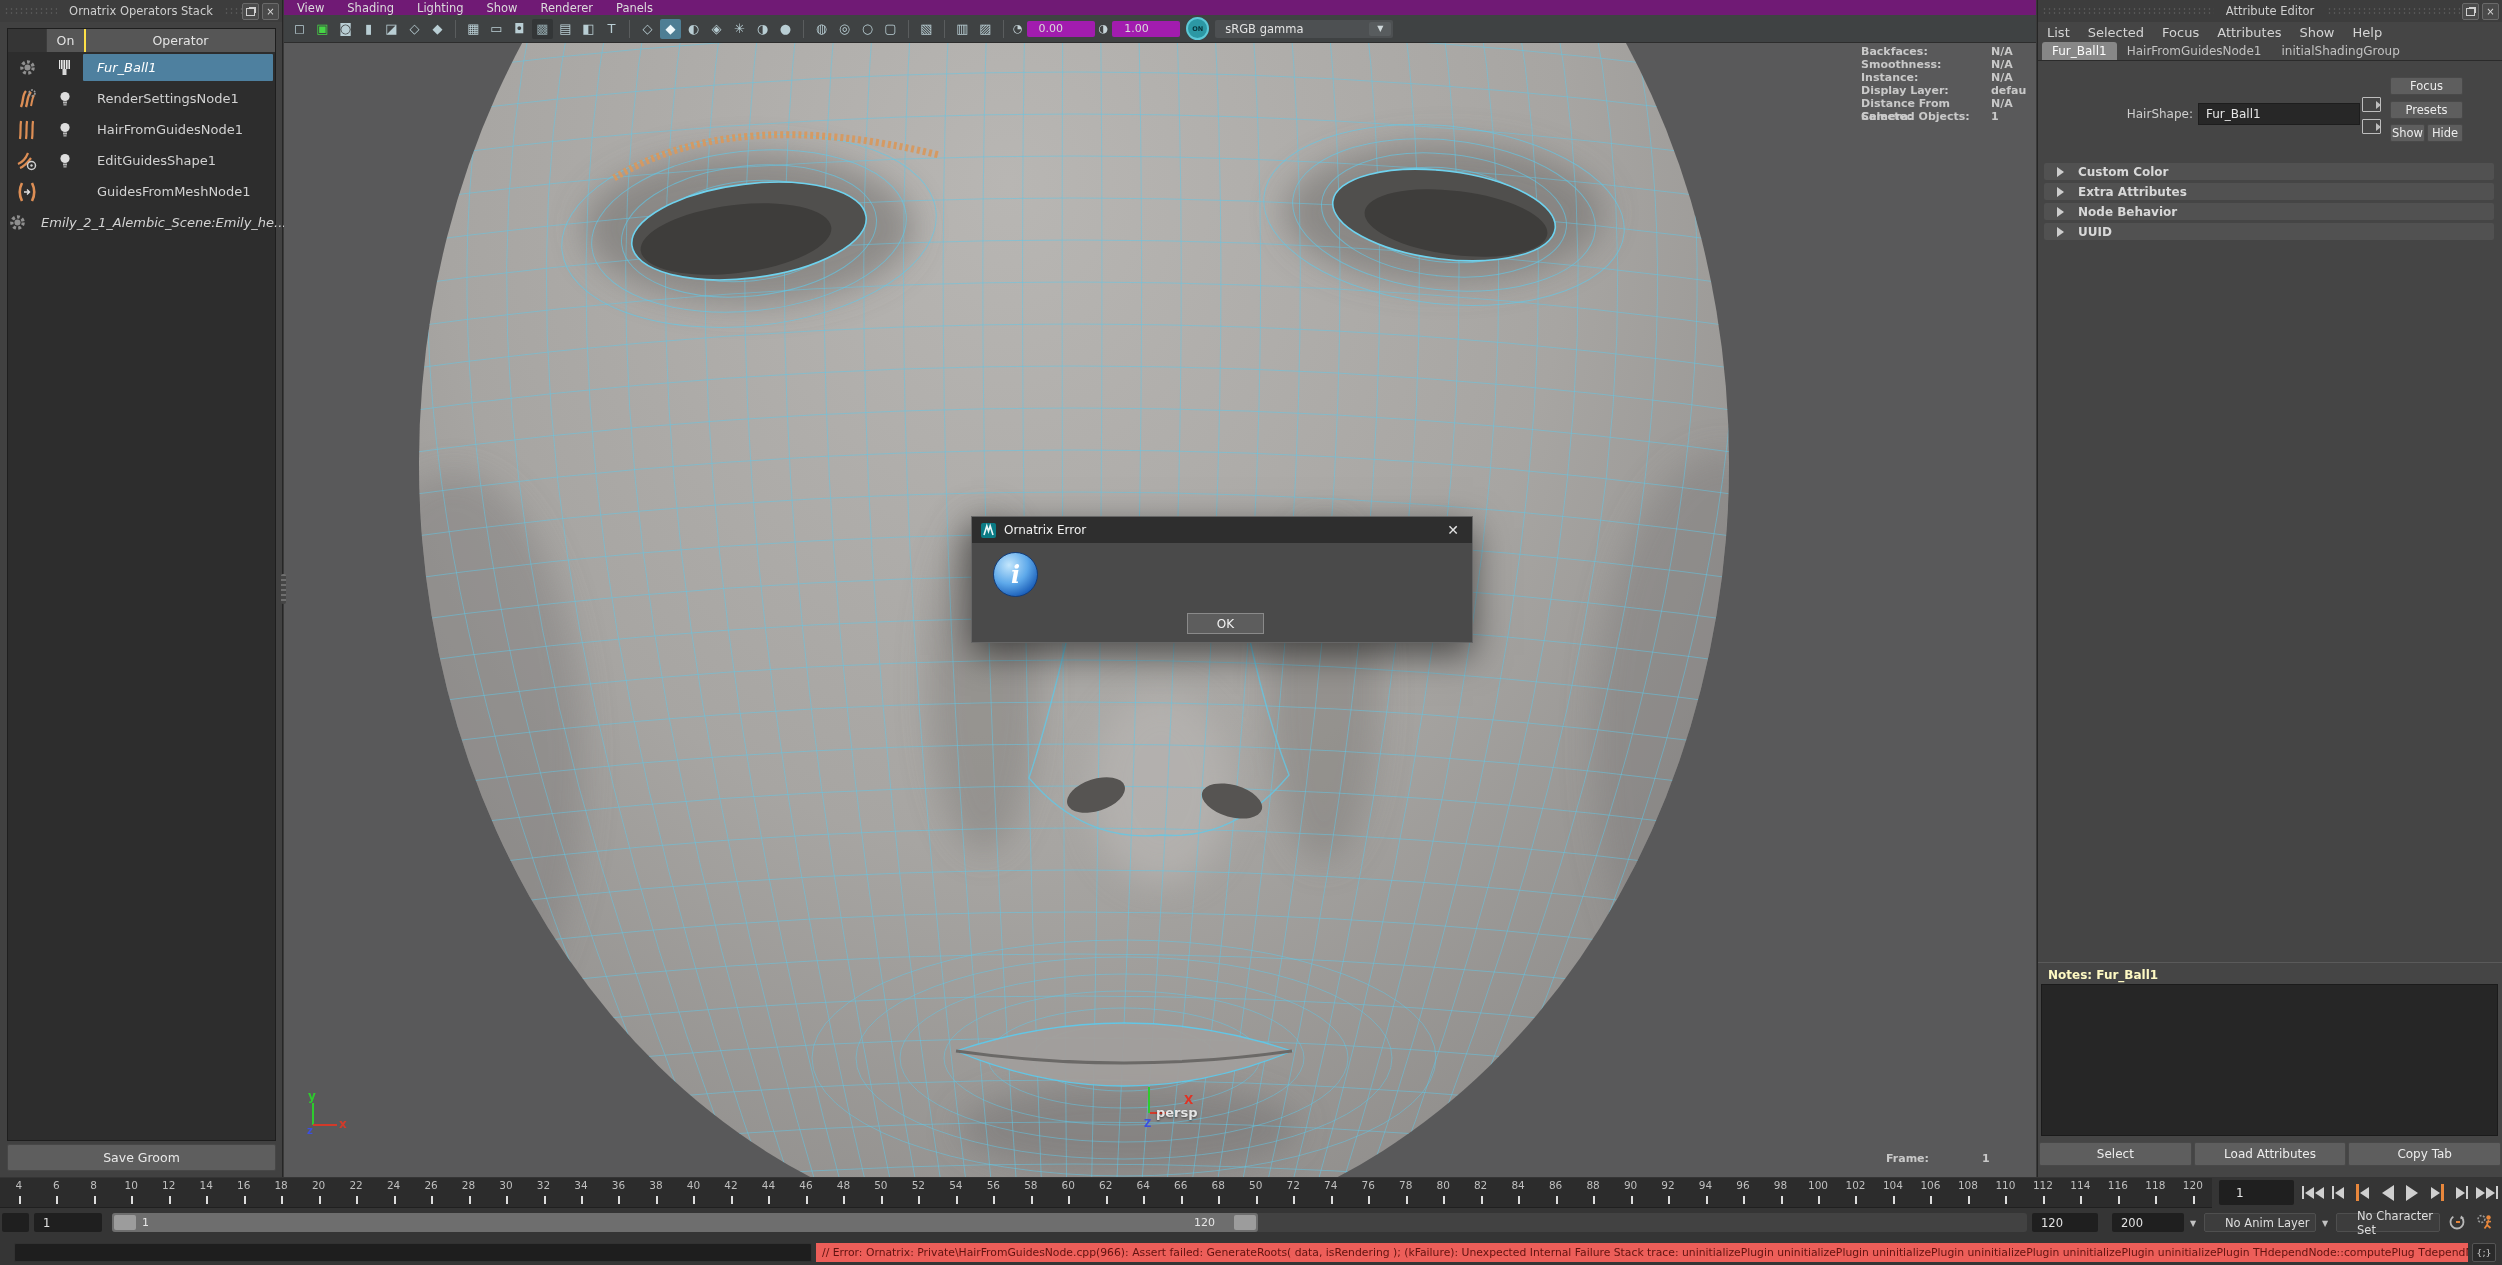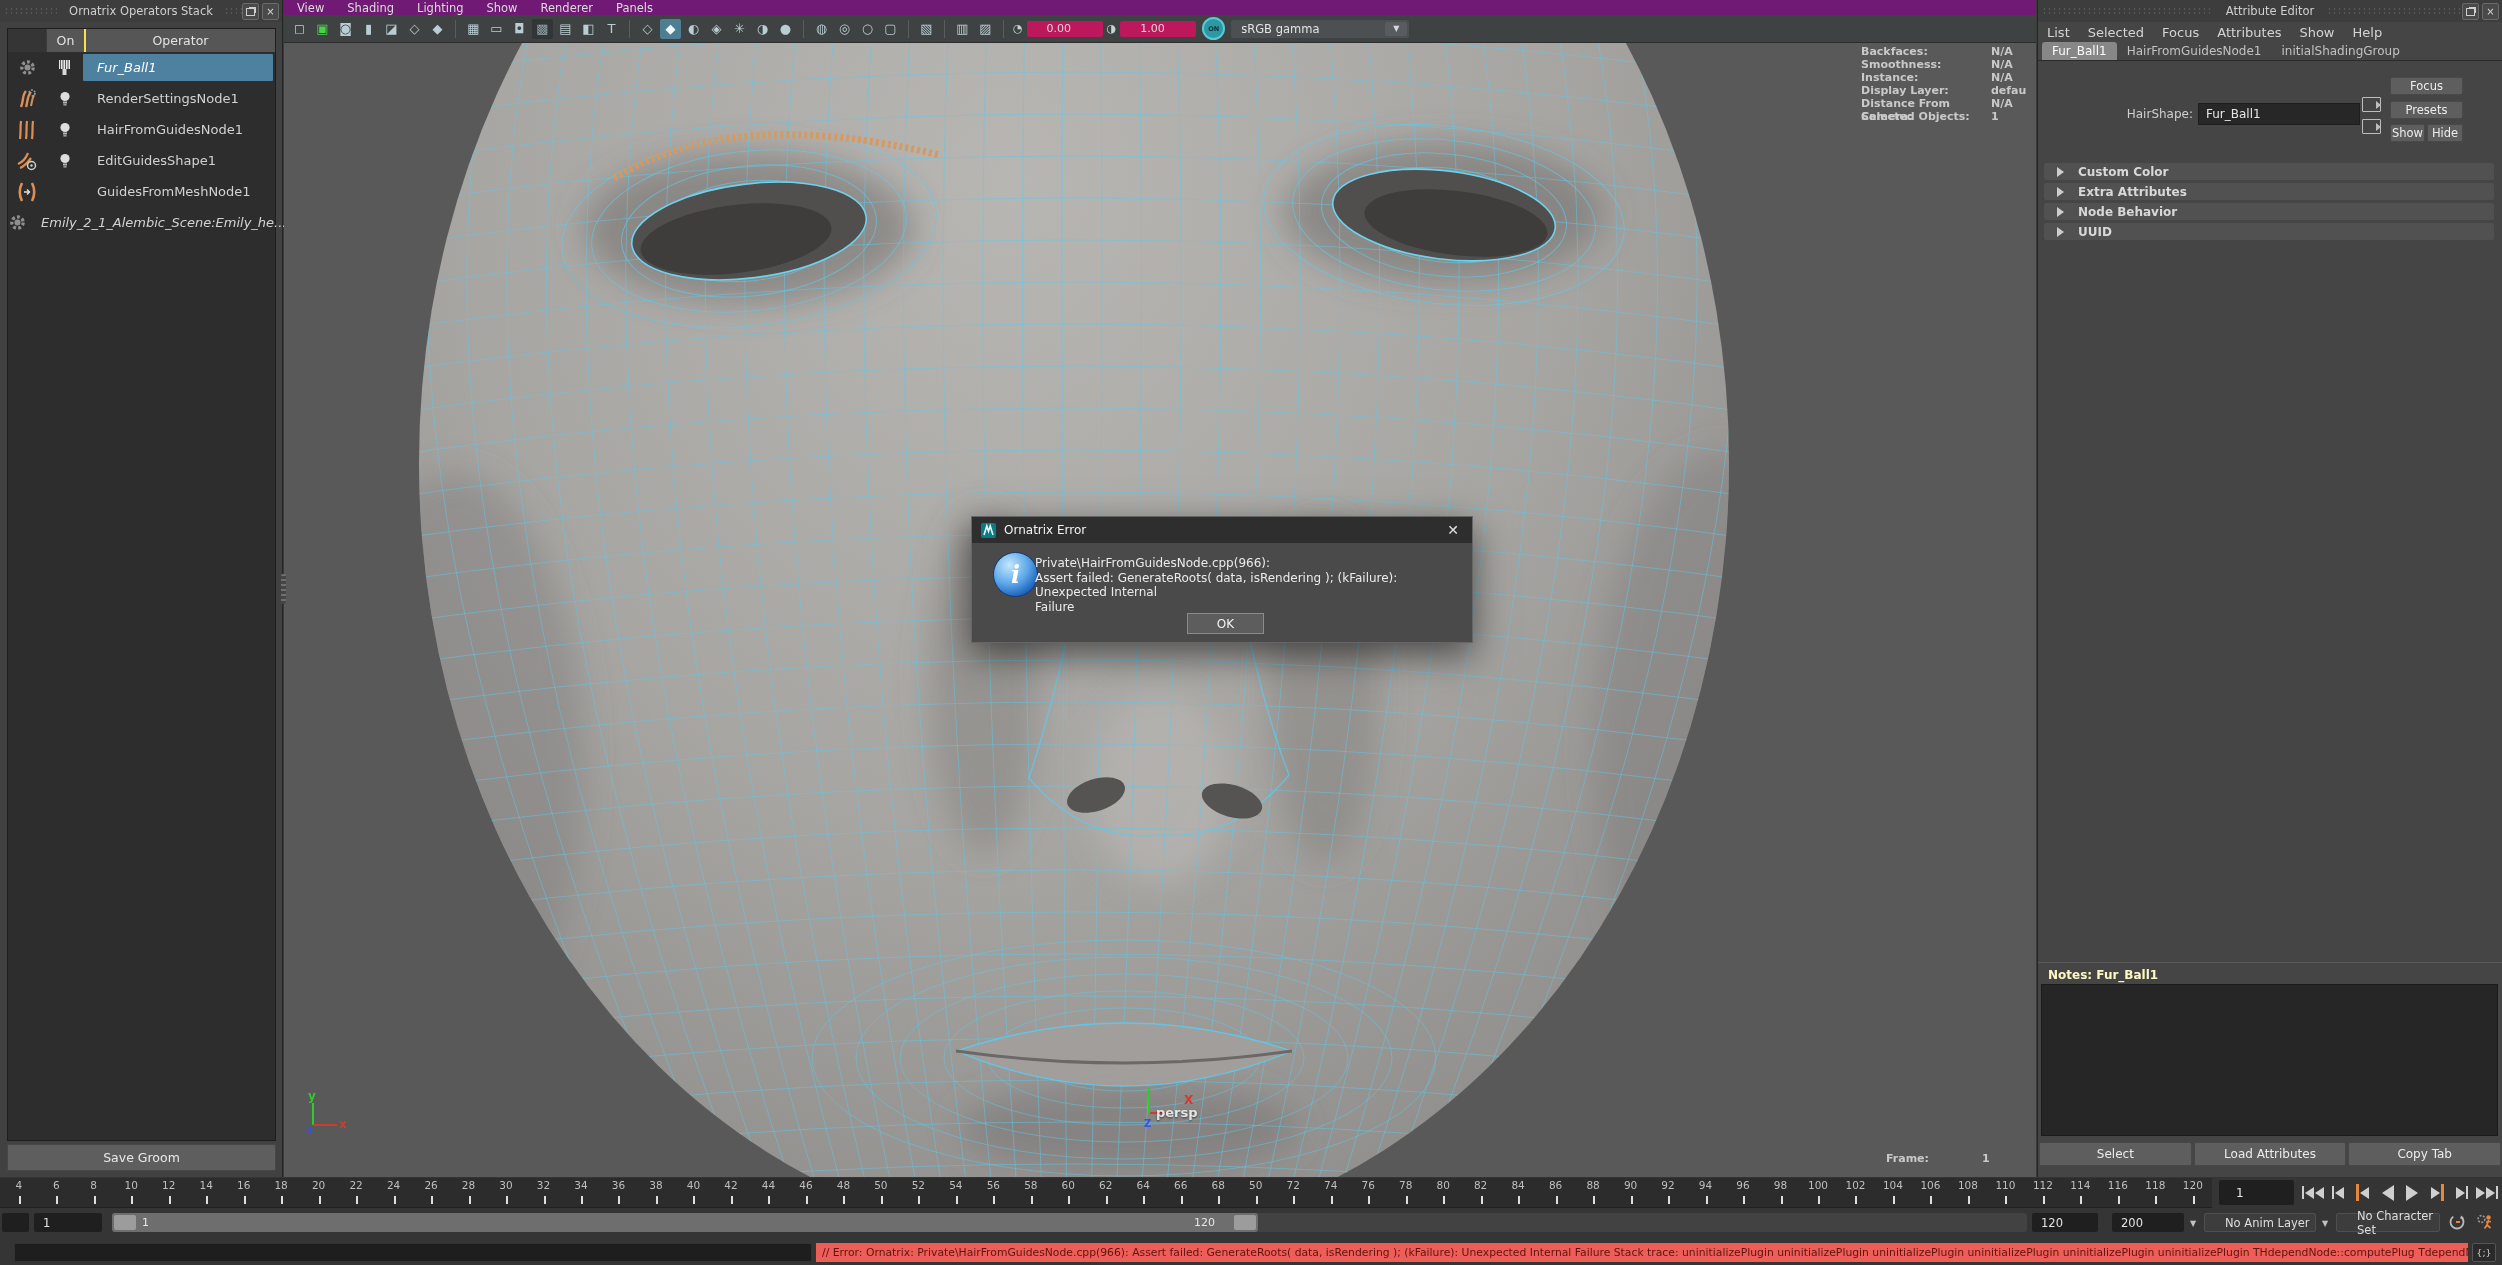--- a/index.html
+++ b/index.html
@@ -32,21 +32,21 @@
   
   #viewport{position:absolute;left:284px;top:0;width:1752px;height:1177px;background:#565757;}
   #vp-menubar{height:15px;display:flex;align-items:center;gap:23px;padding-left:13px;background:#701a75;font-size:11.5px;color:#dcdcdc;}
   #vp-toolbar{height:27px;background:#3f4243;border-bottom:1px solid #2d2d2d;display:flex;align-items:center;padding-left:5px;gap:2px;}
   .tb-icon{width:21px;height:20px;display:flex;align-items:center;justify-content:center;font-size:13px;color:#b9ced4;border-radius:2px;}
   .tb-icon.active{background:#4e7e94;color:#eef8fb;}
   .tb-icon.green{color:#46d446;}
   .tb-icon.pressed{background:#333637;color:#8fa3a8;}
   .tb-sep{width:1px;height:18px;background:#5a5d5e;margin:0 5px;}
   .tb-mini{font-size:11px;color:#c6d4d8;margin:0 2px;}
-  .tb-field{width:56px;height:16px;background:#be185d;border-radius:2px;font-size:11px;color:#dadada;display:flex;align-items:center;padding-left:20px;}
+  .tb-field{width:56px;height:16px;background:#a21caf;border-radius:2px;font-size:11px;color:#dadada;display:flex;align-items:center;padding-left:12px;}
   .tb-on{width:19px;height:19px;border-radius:50%;background:#2c98a4;border:2px solid #5cc8d6;color:#07343a;
          font-size:6.5px;font-weight:bold;display:flex;align-items:center;justify-content:center;margin:0 4px;}
   .tb-dd{width:168px;height:18px;background:#4d5052;border-radius:2px;display:flex;align-items:center;padding-left:10px;
          font-size:11.5px;color:#e3e3e3;position:relative;}
   .tb-dd .arr{position:absolute;right:2px;top:2px;bottom:2px;width:22px;background:#585c5e;border-radius:2px;
          display:flex;align-items:center;justify-content:center;font-size:8px;color:#cfd8da;}
   #vp-canvas{position:absolute;left:0;top:43px;right:0;bottom:0;overflow:hidden;}
   #head-svg{position:absolute;left:0;top:0;}
   
   #hud{position:absolute;top:2px;right:5px;width:170px;font-size:11px;font-weight:bold;color:#c9c9c9;}
@@ -489,25 +489,20 @@
         <div class="dlg-title">
           <svg width="15" height="15">
             <rect width="15" height="15" rx="2" fill="#0b7b85"></rect>
             <path d="M3 12 L5.8 3 L7.5 8.3 L9.2 3 L12 12" stroke="#e9f7f8" fill="none" stroke-width="1.6"></path>
           </svg>
           <span>Ornatrix Error</span>
           <span class="dlg-x">✕</span>
         </div>
         <div class="dlg-body">
           <div class="dlg-info">i</div>
-          <div class="dlg-text">
-            <div>Private\HairFromGuidesNode.cpp(966):</div>
-            <div>Assert failed: GenerateRoots( data, isRendering ); (kFailure): Unexpected Internal</div>
-            <div>Failure</div>
-          </div>
           <div class="dlg-ok">OK</div>
         </div>
       </div>
     </div>
   </div>
 
   <div id="right-panel">
     <div class="ptitle">
       <div class="pt-dots dots"></div>
       <span class="pt-label">Attribute Editor</span>

